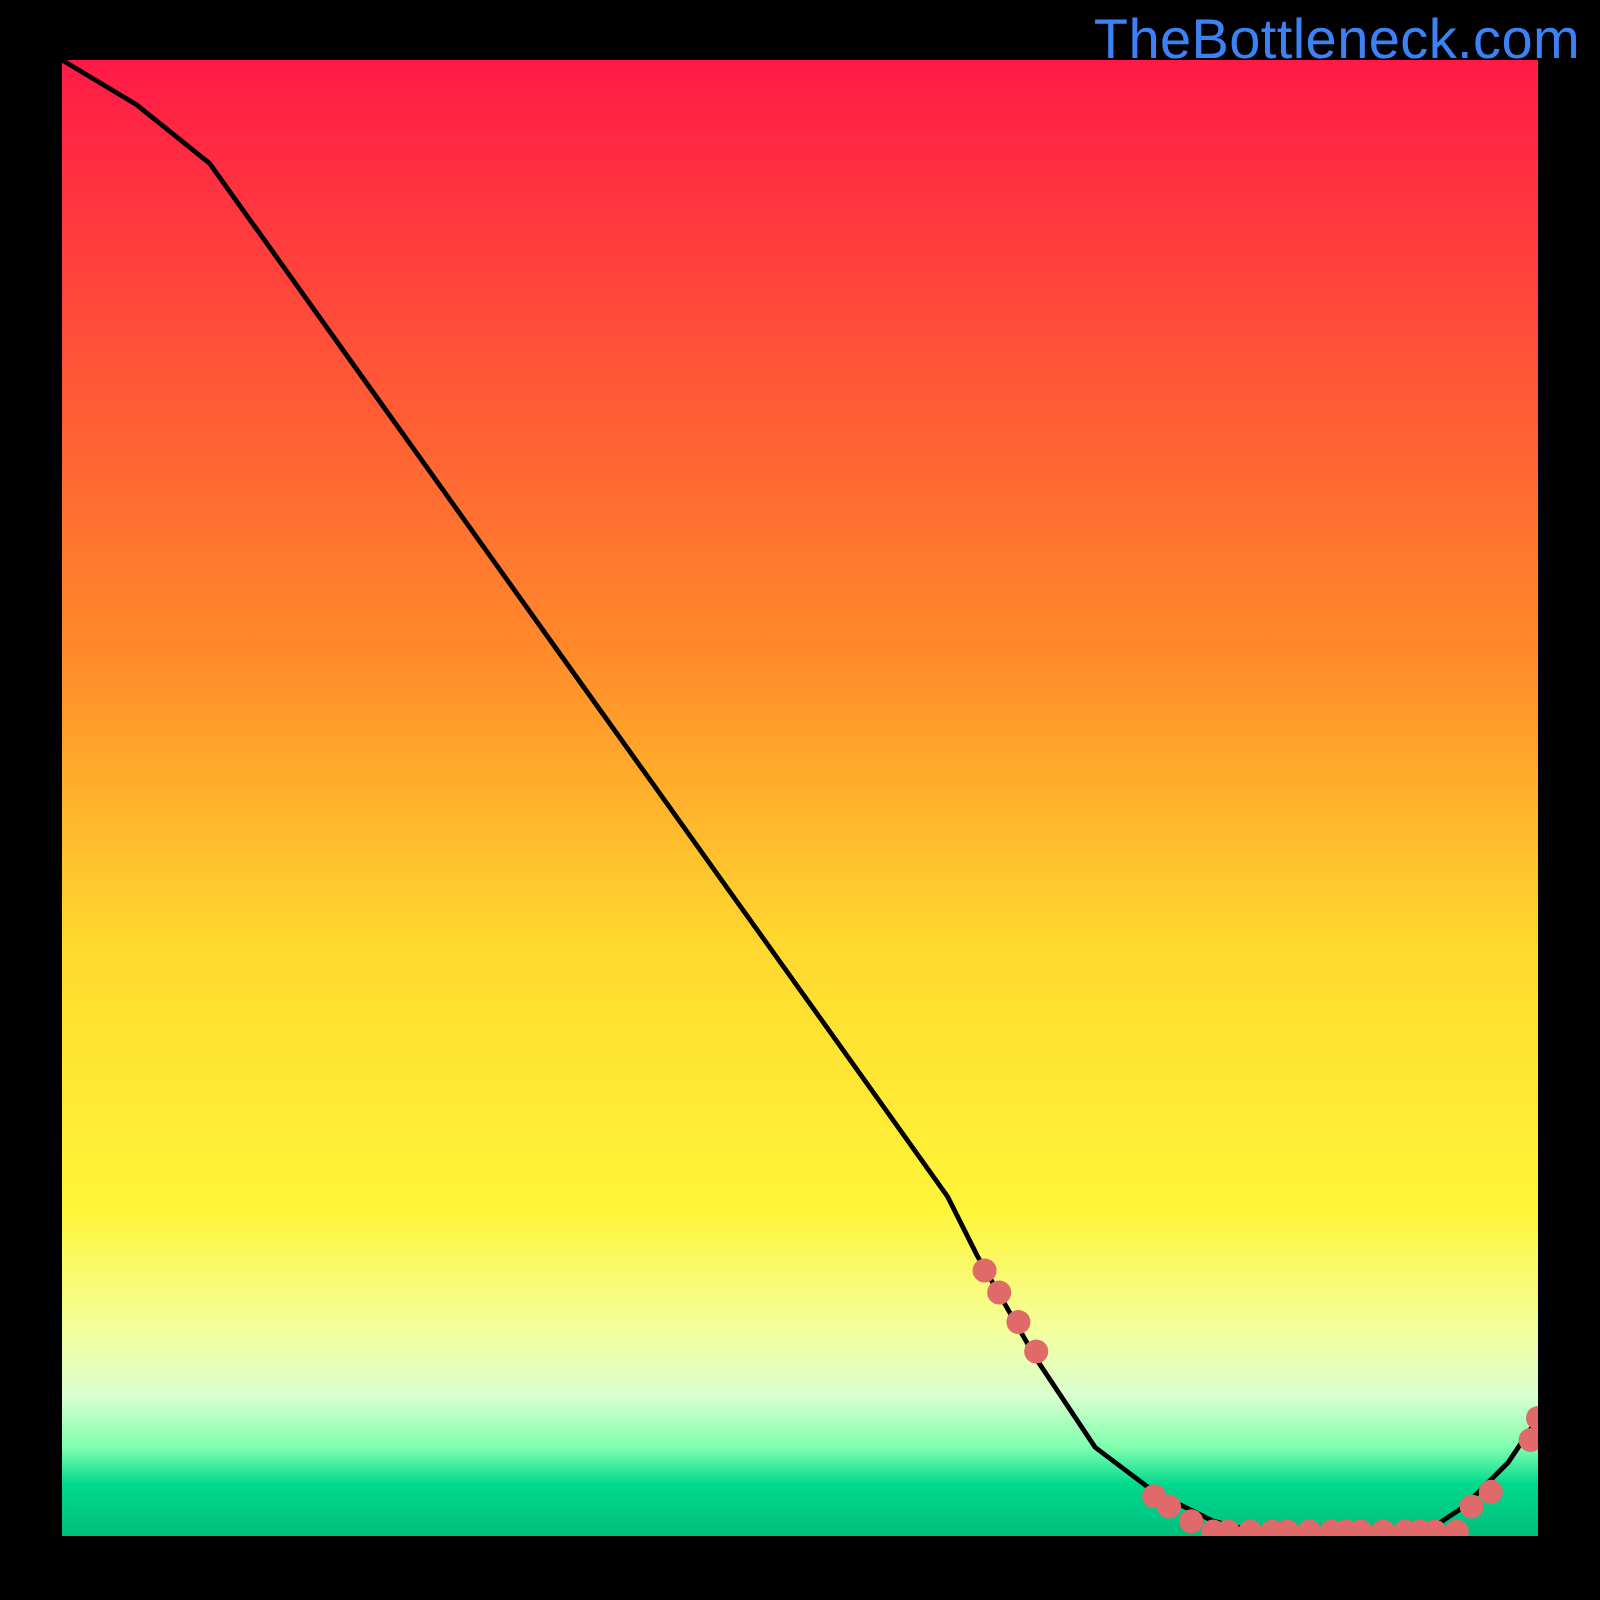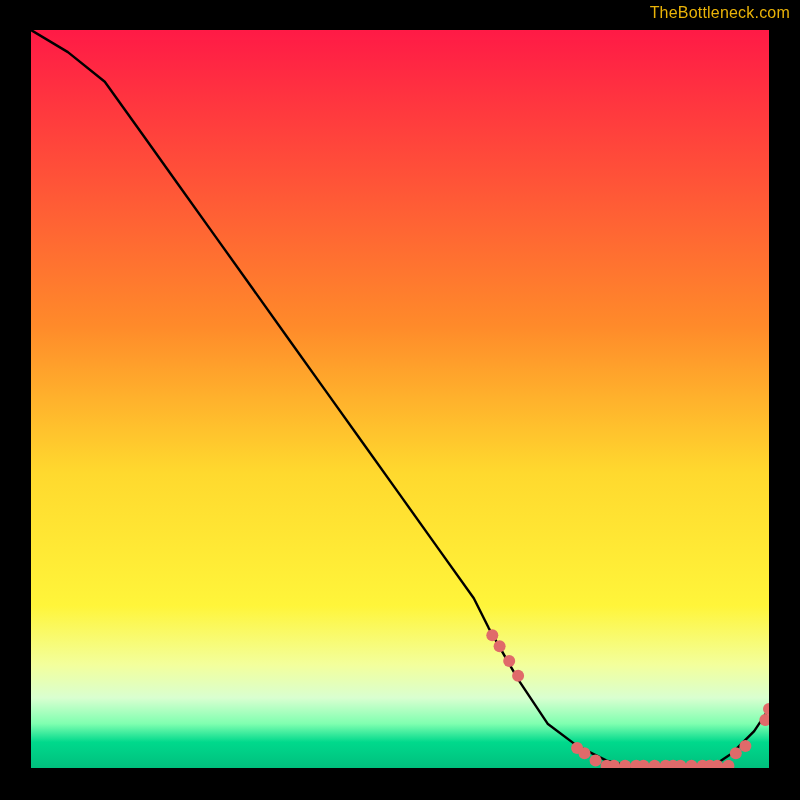--- a/index.html
+++ b/index.html
@@ -16,23 +16,23 @@
     height: 800px;
   }
   svg {
     display: block;
   }
   .watermark {
     position: absolute;
     top: 4px;
     right: 10px;
     font-family: Arial, Helvetica, sans-serif;
-    font-size: 16px;
+    font-size: 28px;
     font-weight: 500;
-    color: #eab308;
+    color: #3b82f6;
     letter-spacing: 0.2px;
   }
 </style>
 </head>
 <body>
 
 <div class="stage">
 
   <svg id="svg" width="800" height="800" viewBox="0 0 800 800">
     <defs>

